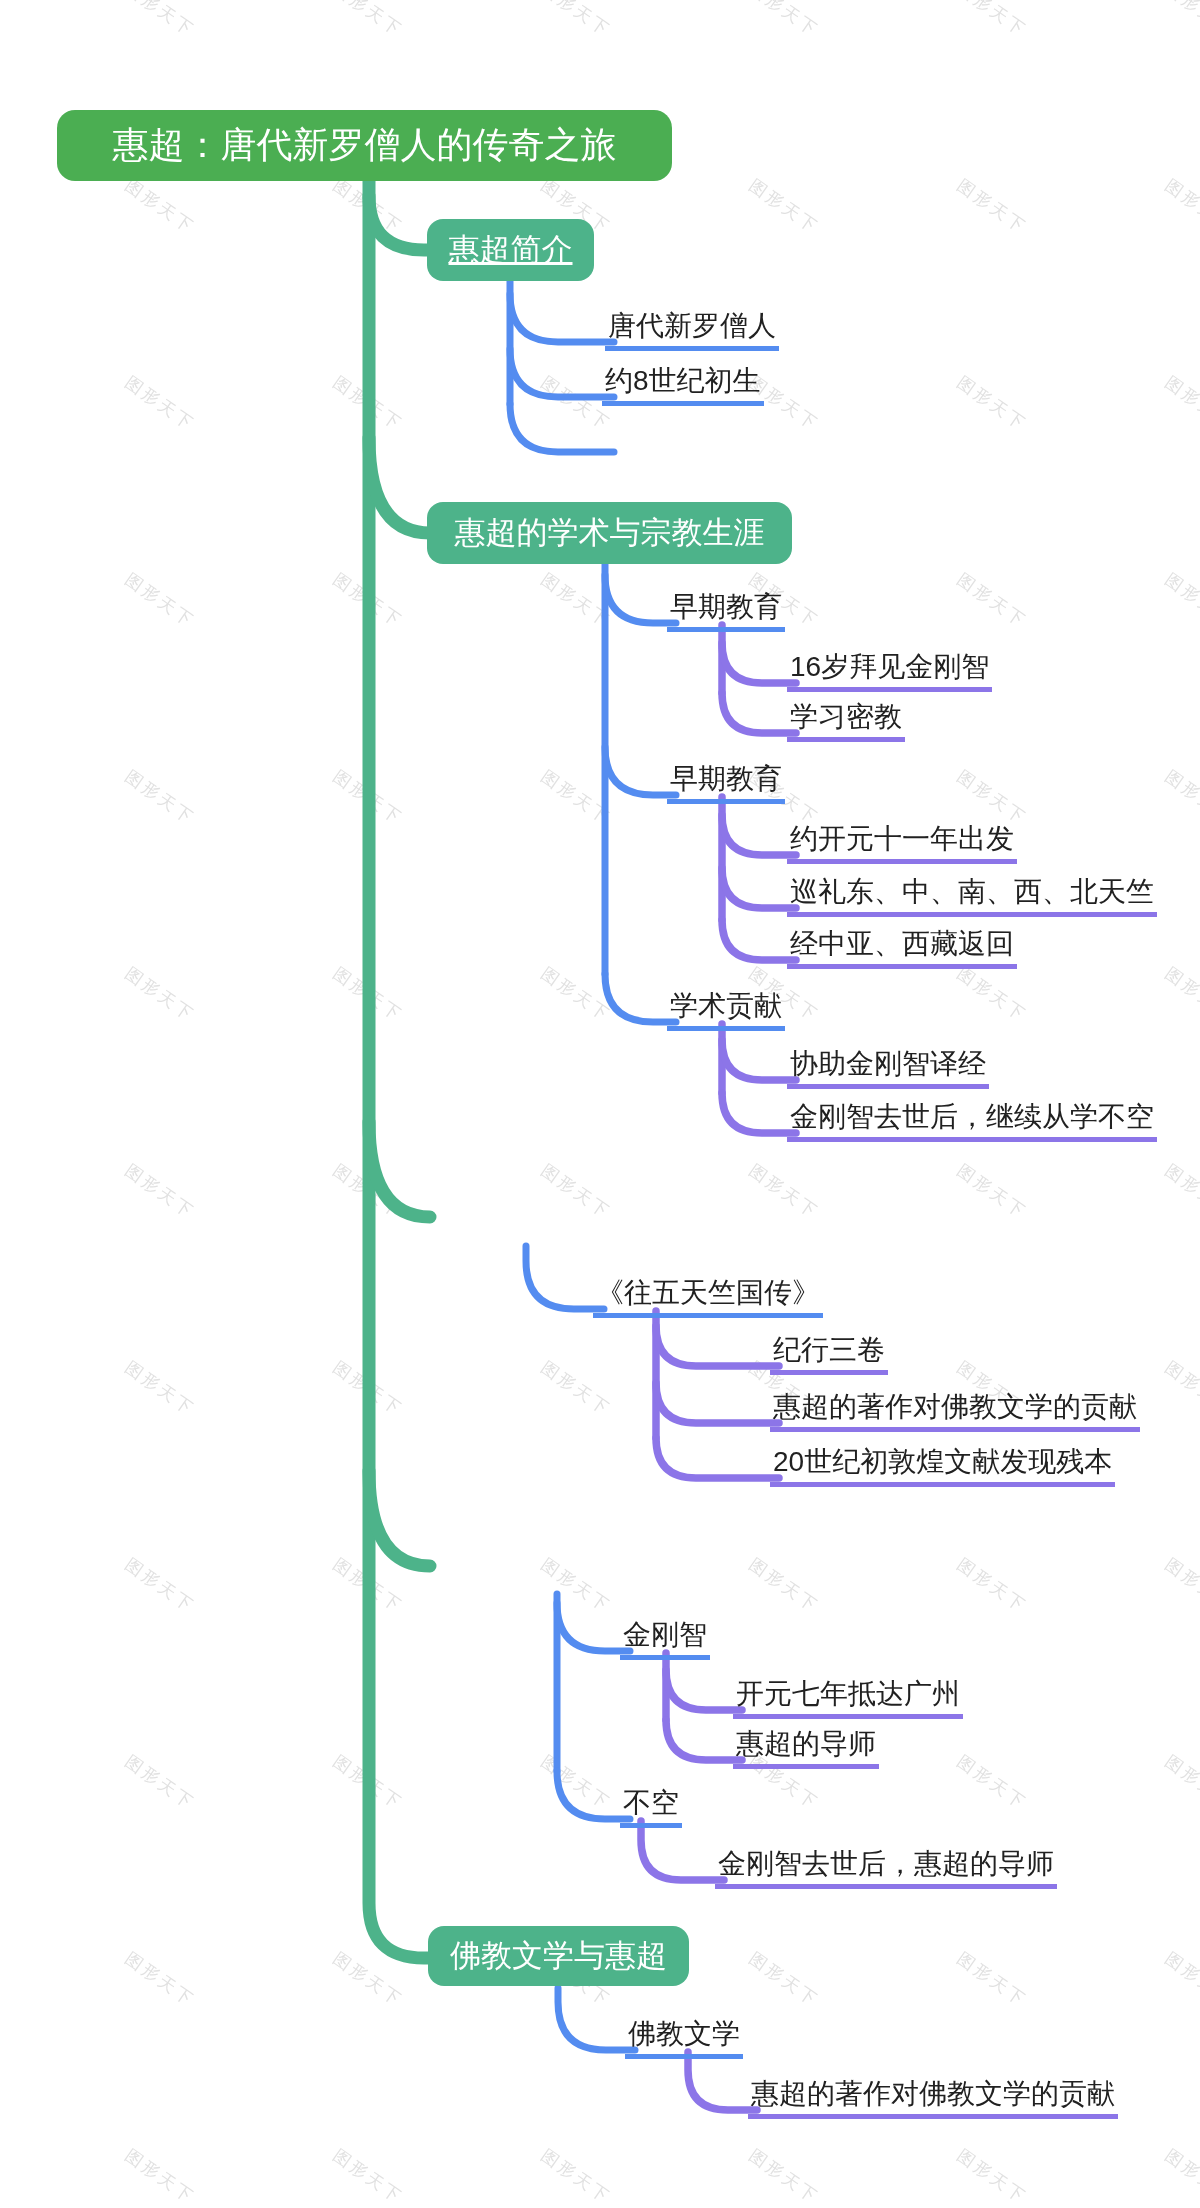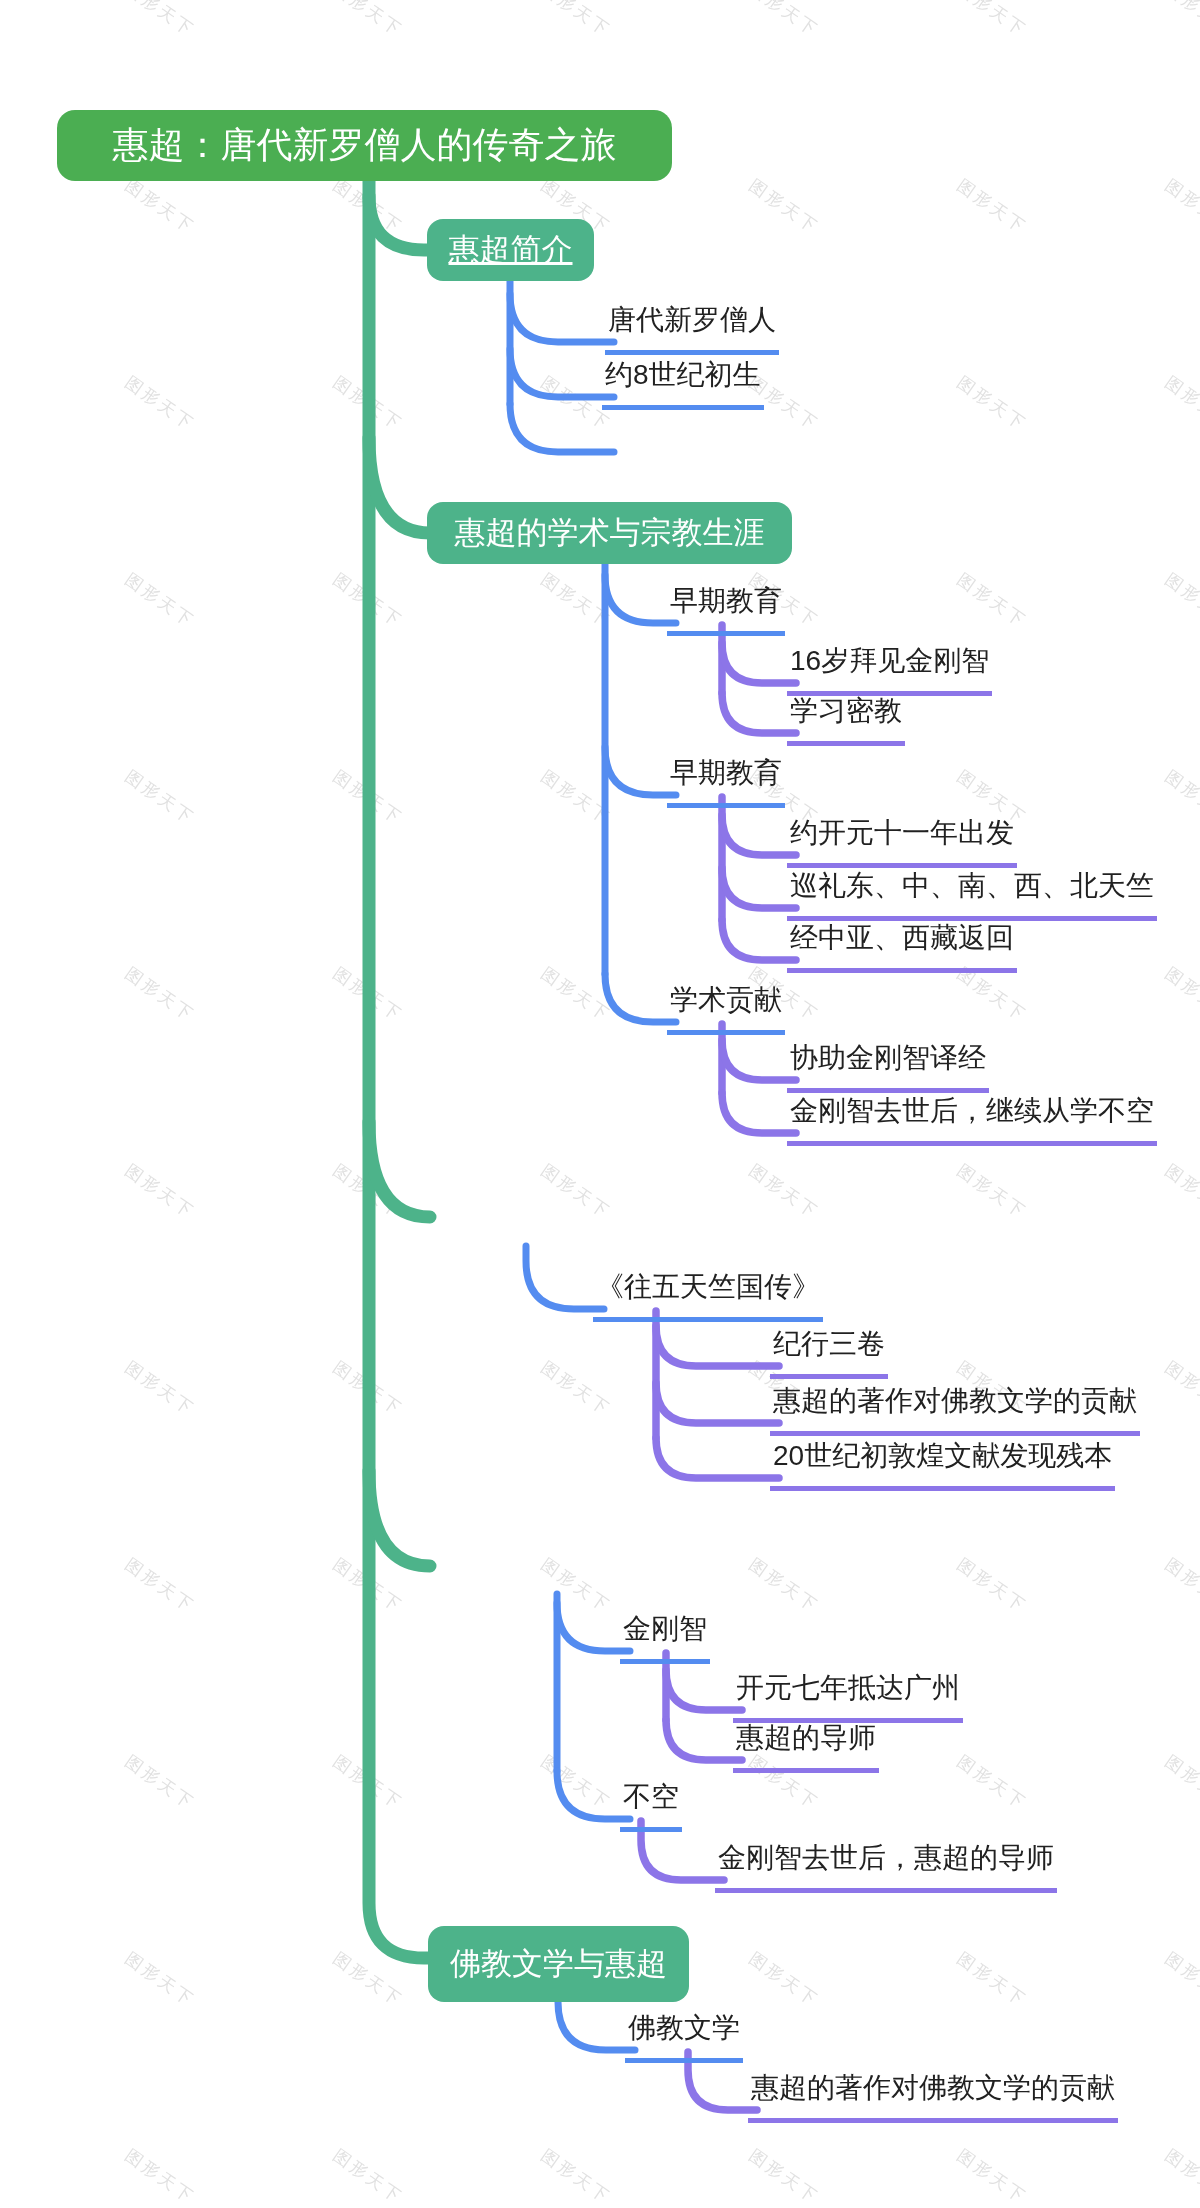--- a/index.html
+++ b/index.html
@@ -37,22 +37,23 @@
     background:#4db38a;
     border-radius:16px;
     font-size:31px;
   }
   .leaf{
     position:absolute;
     white-space:nowrap;
     font-size:28px;
     line-height:36px;
     color:#212121;
-    padding:0 3px 12px 3px;
+    padding:0 3px 2px 3px;
     box-sizing:content-box;
+    margin-top:6px;
   }
   .u-blue{border-bottom:5px solid #548cf0;}
   .u-purple{border-bottom:5px solid #8c75e8;}
 </style>
 </head>
 <body>
 
 <div class="canvas">
 
   <div class="wm-layer" id="wm-layer">
@@ -192,21 +193,21 @@
   <div class="node-box root-box" style="left:57px;top:110px;width:615px;height:71px;">
     <span>惠超：唐代新罗僧人的传奇之旅</span>
   </div>
 
   <div class="node-box branch-box" style="left:427px;top:219px;width:167px;height:62px;text-decoration:underline;">
     <span>惠超简介</span>
   </div>
   <div class="node-box branch-box" style="left:427px;top:502px;width:365px;height:62px;">
     <span>惠超的学术与宗教生涯</span>
   </div>
-  <div class="node-box branch-box" style="left:428px;top:1926px;width:261px;height:76px;">
+  <div class="node-box branch-box" style="left:428px;top:1926px;width:261px;height:60px;">
     <span>佛教文学与惠超</span>
   </div>
 
   <div class="leaf u-blue" style="left:605px;top:302px;">唐代新罗僧人</div>
   <div class="leaf u-blue" style="left:602px;top:357px;">约8世纪初生</div>
 
   <div class="leaf u-blue" style="left:667px;top:583px;">早期教育</div>
   <div class="leaf u-purple" style="left:787px;top:643px;">16岁拜见金刚智</div>
   <div class="leaf u-purple" style="left:787px;top:693px;">学习密教</div>
 

